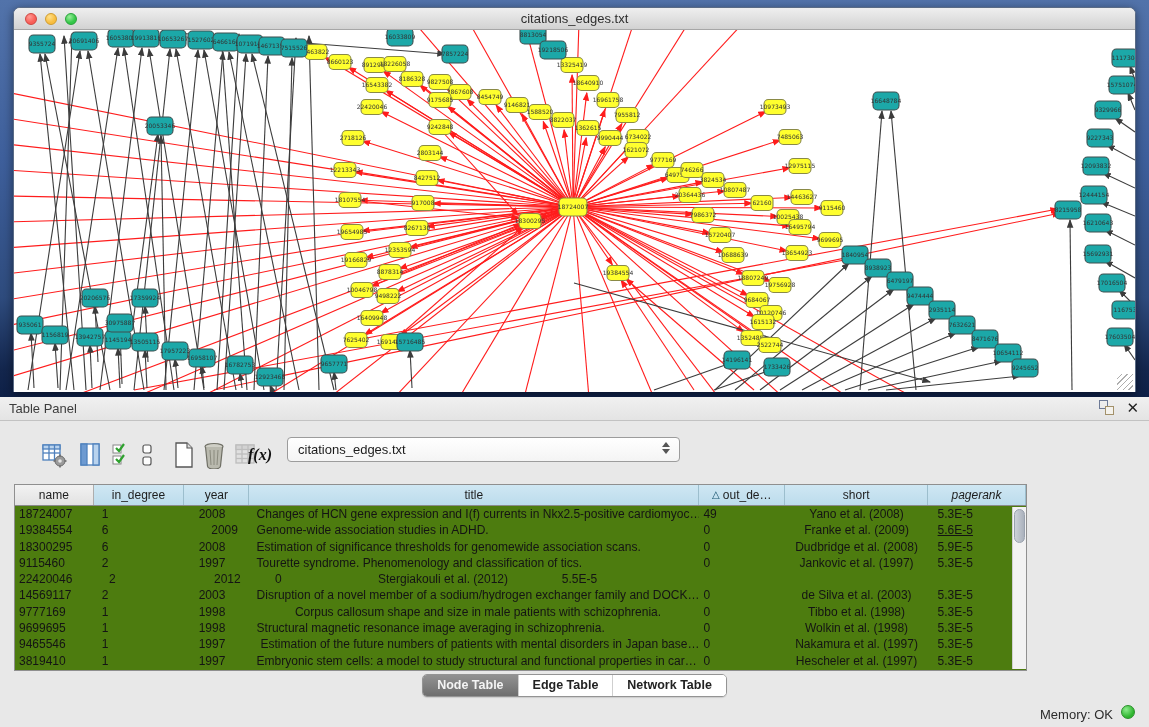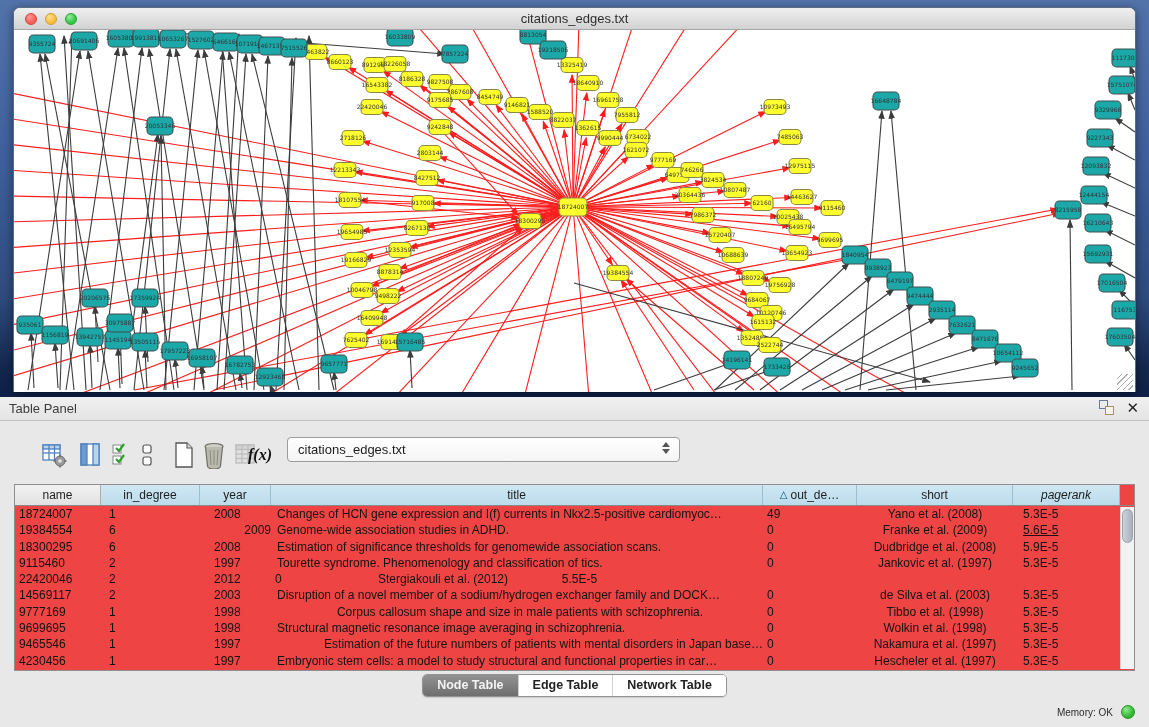--- a/index.html
+++ b/index.html
@@ -43,22 +43,22 @@
   .fx{font-family:"Liberation Serif","DejaVu Serif",serif;font-style:italic;
     font-weight:bold;font-size:16px;color:#111;}
   .dropdown{position:absolute;left:287px;top:16px;width:393px;height:25px;
     background:linear-gradient(#ffffff,#f4f4f4);border:1px solid #9c9c9c;border-radius:4px;
     font-size:13px;color:#1c1c1c;line-height:23px;padding-left:10px;cursor:pointer;}
   .dd-arrows{position:absolute;right:9px;top:4px;display:flex;flex-direction:column;gap:2px;}
   .dd-arrows i{display:block;width:0;height:0;border-left:4px solid transparent;border-right:4px solid transparent;}
   .dd-arrows i.up{border-bottom:5px solid #555;}
   .dd-arrows i.down{border-top:5px solid #555;}
 
-  .table-card{position:absolute;left:14px;top:87px;width:1121px;height:187px;
-    background:#ef4444;border:1px solid #8f8f8f;display:flex;flex-direction:column;}
+  .table-card{position:absolute;left:14px;top:87px;width:1013px;height:187px;
+    background:#4d7c0f;border:1px solid #8f8f8f;display:flex;flex-direction:column;}
   .thead{display:flex;height:21px;flex:none;border-bottom:1px solid #8a8a8a;}
   .th{background:linear-gradient(#cfe7f3,#bcdcec);border-right:1px solid #9cbecd;
     font-size:12px;color:#1d1d1d;text-align:center;line-height:20px;overflow:hidden;white-space:nowrap;}
   .th.gray{background:linear-gradient(#f2f2f2,#e2e2e2);border-right:1px solid #adadad;}
   .th .sort-tri{display:inline-block;transform:translateY(-1px);margin-right:3px;font-size:10px;color:#14506b;}
   .tbody{flex:1;position:relative;overflow:hidden;}
   .tr{display:flex;height:16.3px;}
   .td{font-size:12px;color:#141414;white-space:nowrap;overflow:hidden;line-height:16px;}
   .scrollbar{position:absolute;right:0;top:22px;bottom:1px;width:14px;background:#f2f2f2;border-left:1px solid #d0d0d0;}
   .scroll-thumb{position:absolute;left:1px;top:2px;width:11px;height:34px;border-radius:6px;
@@ -66,21 +66,21 @@
 
   .tabs-row{position:absolute;left:0;top:275px;width:1149px;height:28px;text-align:center;}
   .seg{display:inline-flex;margin-top:2px;border:1px solid #949494;border-radius:5px;
     overflow:hidden;background:#fff;box-shadow:0 1px 1px rgba(0,0,0,.12);}
   .seg button{border:none;background:#fff;padding:3px 14px 4px;font-family:inherit;
     font-size:12.5px;font-weight:600;color:#222;border-left:1px solid #cfcfcf;cursor:pointer;}
   .seg button:first-child{border-left:none;}
   .seg button.sel{background:linear-gradient(#929292,#6e6e6e);color:#f4f4f4;}
 
   .status-row{position:absolute;left:0;top:303px;width:1149px;height:27px;}
-  .memory{position:absolute;right:36px;top:7px;font-size:10px;color:#2c2c2c;}
+  .memory{position:absolute;right:36px;top:7px;font-size:13px;color:#2c2c2c;}
   .mem-dot{position:absolute;right:14px;top:5px;width:14px;height:14px;border-radius:50%;
     background:radial-gradient(circle at 35% 30%,#8cec8c,#2fb52f 65%);border:1px solid #2a8f2a;}
 </style>
 </head>
 <body>
 
 <div class="desktop">
   <div class="graph-window">
     <div class="titlebar">
       <div class="traffic">
@@ -639,21 +639,21 @@
           <div class="td" style="width: 99px; text-align: left; padding-left: 8px;">1</div>
           <div class="td" style="width: 71px; text-align: left; padding-left: 14px;">2008</div>
           <div class="td" style="width: 492px; text-align: left; padding-left: 6px;">Changes of HCN gene expression and I(f) currents in Nkx2.5-positive cardiomyoc…</div>
           <div class="td" style="width: 94px; text-align: left; padding-left: 4px;">49</div>
           <div class="td" style="width: 156px; text-align: center; padding-left: 0px;">Yano et al. (2008)</div>
           <div class="td" style="width: 107px; text-align: left; padding-left: 10px;">5.3E-5</div>
         </div>
         <div class="tr">
           <div class="td" style="width: 86px; text-align: left; padding-left: 4px;">19384554</div>
           <div class="td" style="width: 99px; text-align: left; padding-left: 8px;">6</div>
-          <div class="td" style="width: 71px; text-align: right; padding-left: 14px;">2009</div>
+          <div class="td" style="width: 71px; text-align: center; padding-left: 14px;">2009</div>
           <div class="td" style="width: 492px; text-align: left; padding-left: 6px;">Genome-wide association studies in ADHD.</div>
           <div class="td" style="width: 94px; text-align: left; padding-left: 4px;">0</div>
           <div class="td" style="width: 156px; text-align: center; padding-left: 0px;">Franke et al. (2009)</div>
           <div class="td" style="width: 107px; text-align: left; padding-left: 10px; text-decoration: underline;">5.6E-5</div>
         </div>
         <div class="tr">
           <div class="td" style="width: 86px; text-align: left; padding-left: 4px;">18300295</div>
           <div class="td" style="width: 99px; text-align: left; padding-left: 8px;">6</div>
           <div class="td" style="width: 71px; text-align: left; padding-left: 14px;">2008</div>
           <div class="td" style="width: 492px; text-align: left; padding-left: 6px;">Estimation of significance thresholds for genomewide association scans.</div>
@@ -708,21 +708,21 @@
         <div class="tr">
           <div class="td" style="width: 86px; text-align: left; padding-left: 4px;">9465546</div>
           <div class="td" style="width: 99px; text-align: left; padding-left: 8px;">1</div>
           <div class="td" style="width: 71px; text-align: left; padding-left: 14px;">1997</div>
           <div class="td" style="width: 492px; text-align: right; padding-left: 6px;">Estimation of the future numbers of patients with mental disorders in Japan base…</div>
           <div class="td" style="width: 94px; text-align: left; padding-left: 4px;">0</div>
           <div class="td" style="width: 156px; text-align: center; padding-left: 0px;">Nakamura et al. (1997)</div>
           <div class="td" style="width: 107px; text-align: left; padding-left: 10px;">5.3E-5</div>
         </div>
         <div class="tr">
-          <div class="td" style="width: 86px; text-align: left; padding-left: 4px;">4230456</div>
+          <div class="td" style="width: 86px; text-align: left; padding-left: 4px;">3819410</div>
           <div class="td" style="width: 99px; text-align: left; padding-left: 8px;">1</div>
           <div class="td" style="width: 71px; text-align: left; padding-left: 14px;">1997</div>
           <div class="td" style="width: 492px; text-align: left; padding-left: 6px;">Embryonic stem cells: a model to study structural and functional properties in car…</div>
           <div class="td" style="width: 94px; text-align: left; padding-left: 4px;">0</div>
           <div class="td" style="width: 156px; text-align: center; padding-left: 0px;">Hescheler et al. (1997)</div>
           <div class="td" style="width: 107px; text-align: left; padding-left: 10px;">5.3E-5</div>
         </div>
       </div>
     <div class="scrollbar">
       <div class="scroll-thumb"></div>

